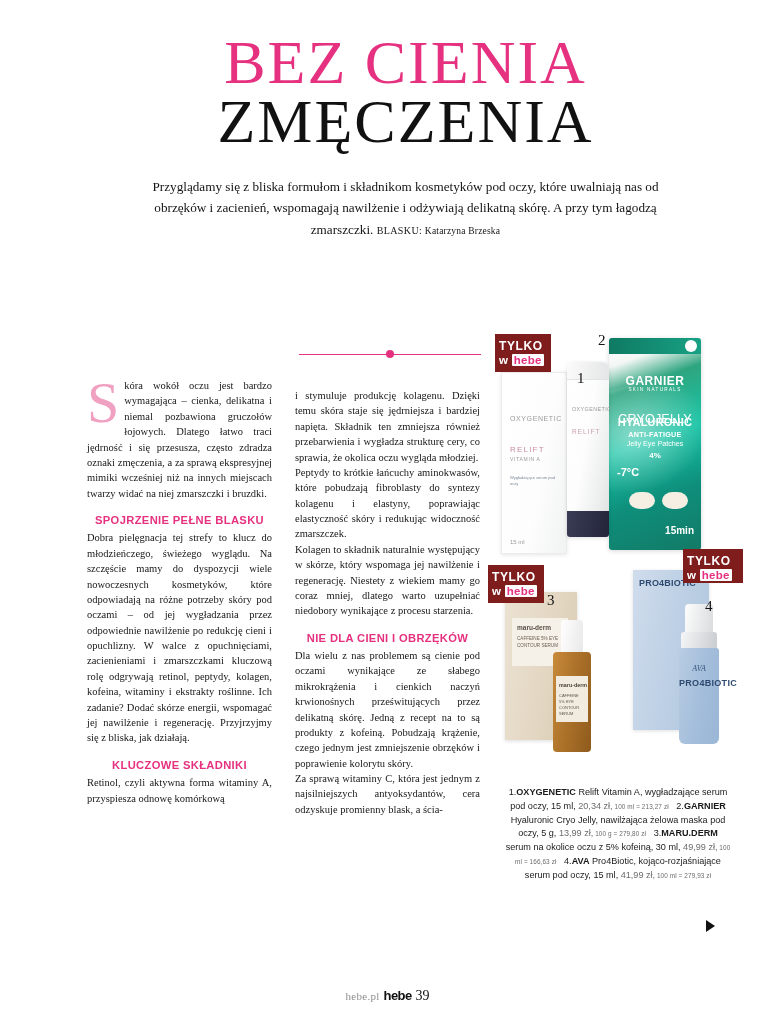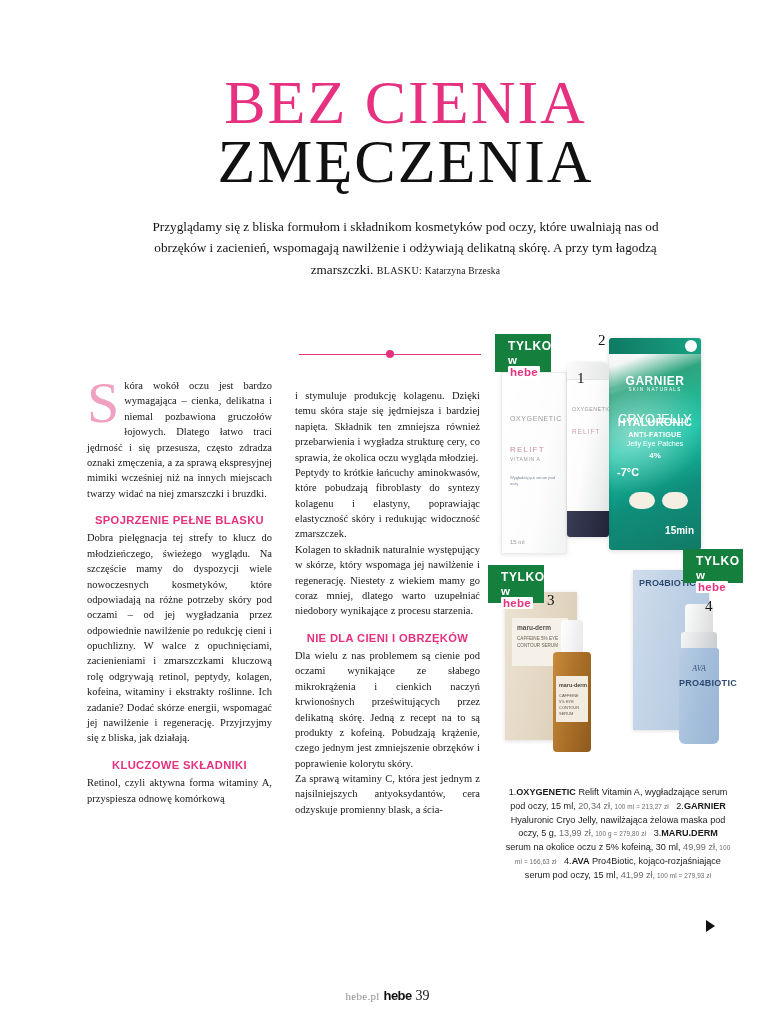--- a/index.html
+++ b/index.html
@@ -8,21 +8,21 @@
     width:775px;height:1020px;
     background:#ffffff;
     font-family:"Liberation Serif", serif;
     color:#1a1a1a;
     overflow:hidden;
     position:relative;
   }
   .page{position:relative;width:775px;height:1020px;}
 
   
-  .masthead{padding-top:74px;text-align:center;margin-left:36px;}
+  .masthead{padding-top:34px;text-align:center;margin-left:36px;}
   .title-line{
     font-family:"Liberation Serif", serif;
     font-weight:400;
     letter-spacing:2px;
     line-height:0.92;
   }
   .title-1{
     font-size:62px;
     color:#e5317f;
     margin:0 0 2px 0;
@@ -94,28 +94,28 @@
   }
 
   
   .photos{position:absolute;left:487px;top:330px;width:254px;height:455px;}
 
   .ph{position:absolute;}
 
   
   .badge{
     position:absolute;
-    background:#15803d;
+    background:#7f1d1d;
     color:#ffffff;
     font-family:"Liberation Sans", sans-serif;
     font-weight:700;
     line-height:1.06;
     z-index:40;
     text-align:left;
-    padding:6px 7px 7px 13px;
+    padding:6px 7px 7px 4px;
     box-sizing:border-box;
   }
   .badge .l1{font-size:12px;letter-spacing:0.6px;display:block;}
   .badge .l2{font-size:11.5px;letter-spacing:0.3px;display:block;margin-top:1px;}
   .badge .l2 b{background:#ffffff;color:#e5317f;padding:0 2px;border-radius:1px;}
   .badge-1{left:8px;top:4px;width:56px;height:38px;}
   .badge-2{left:1px;top:235px;width:56px;height:38px;}
   .badge-3{left:196px;top:219px;width:60px;height:34px;}
 
   .numlabel{

